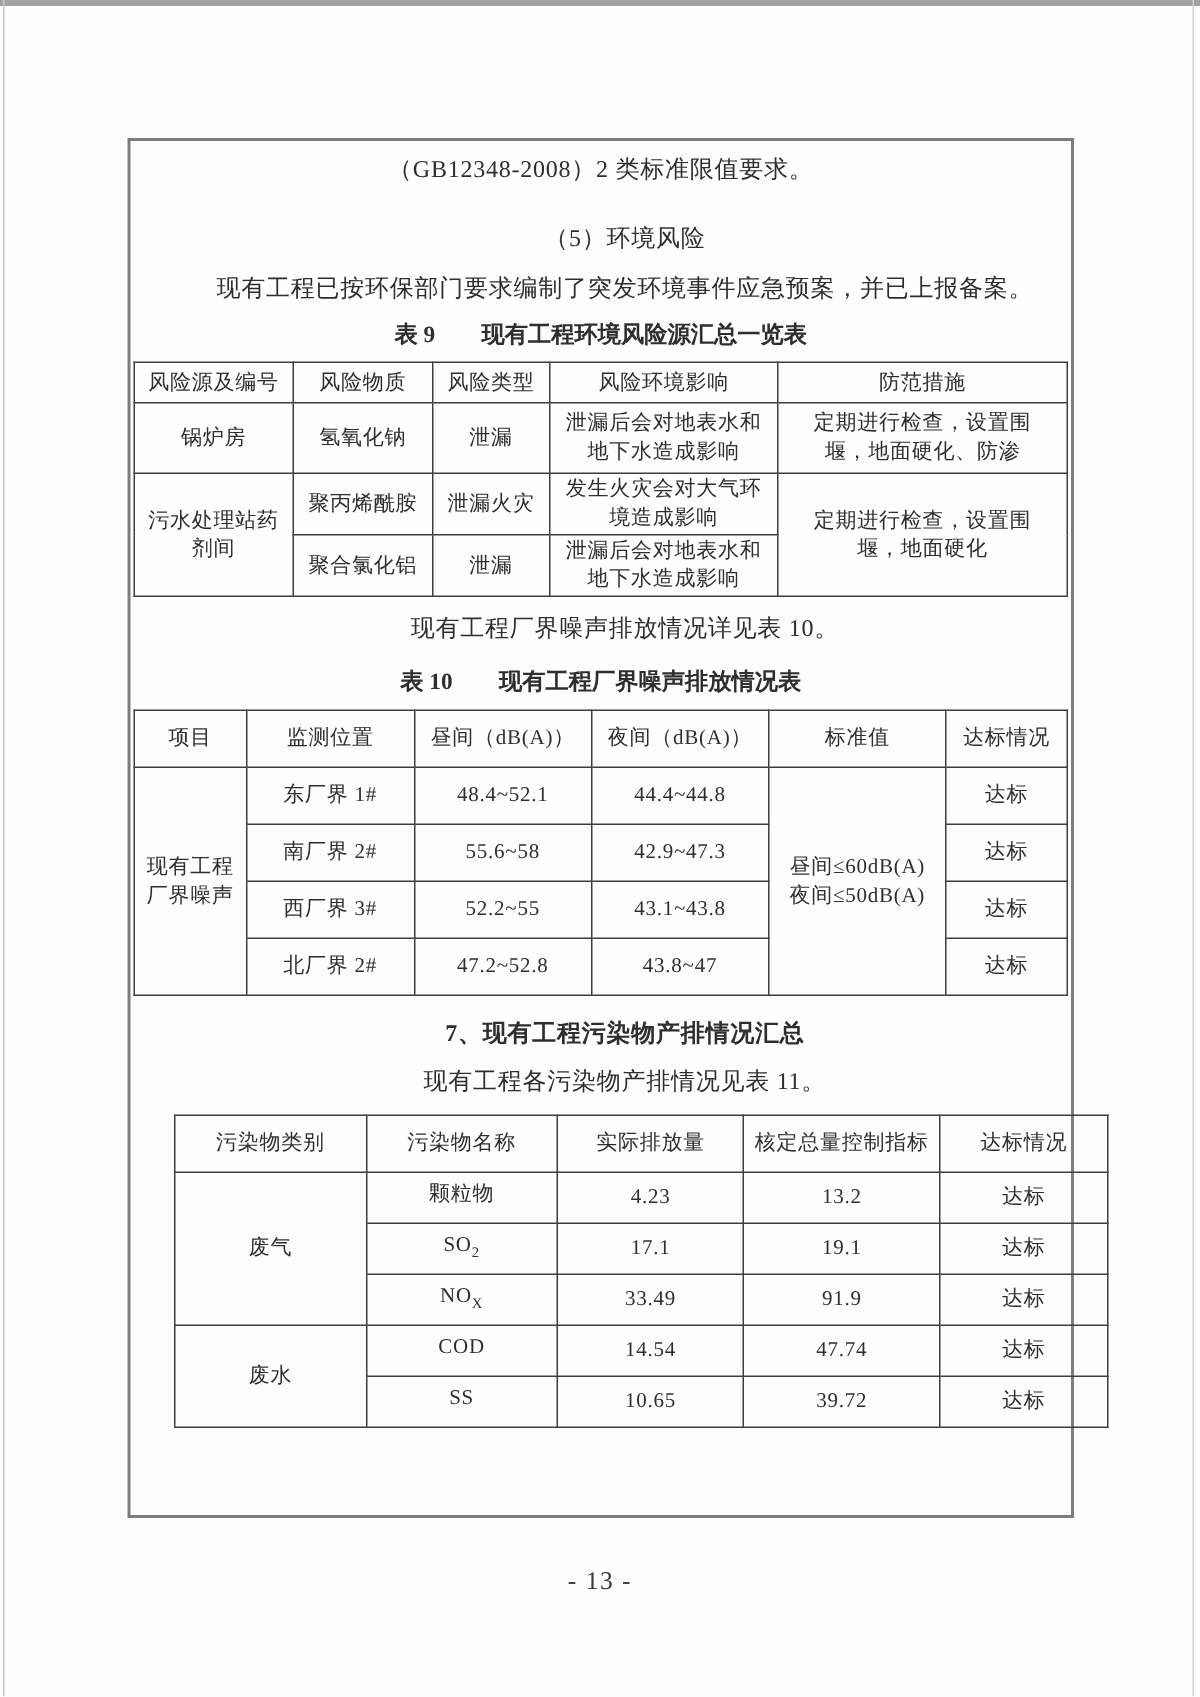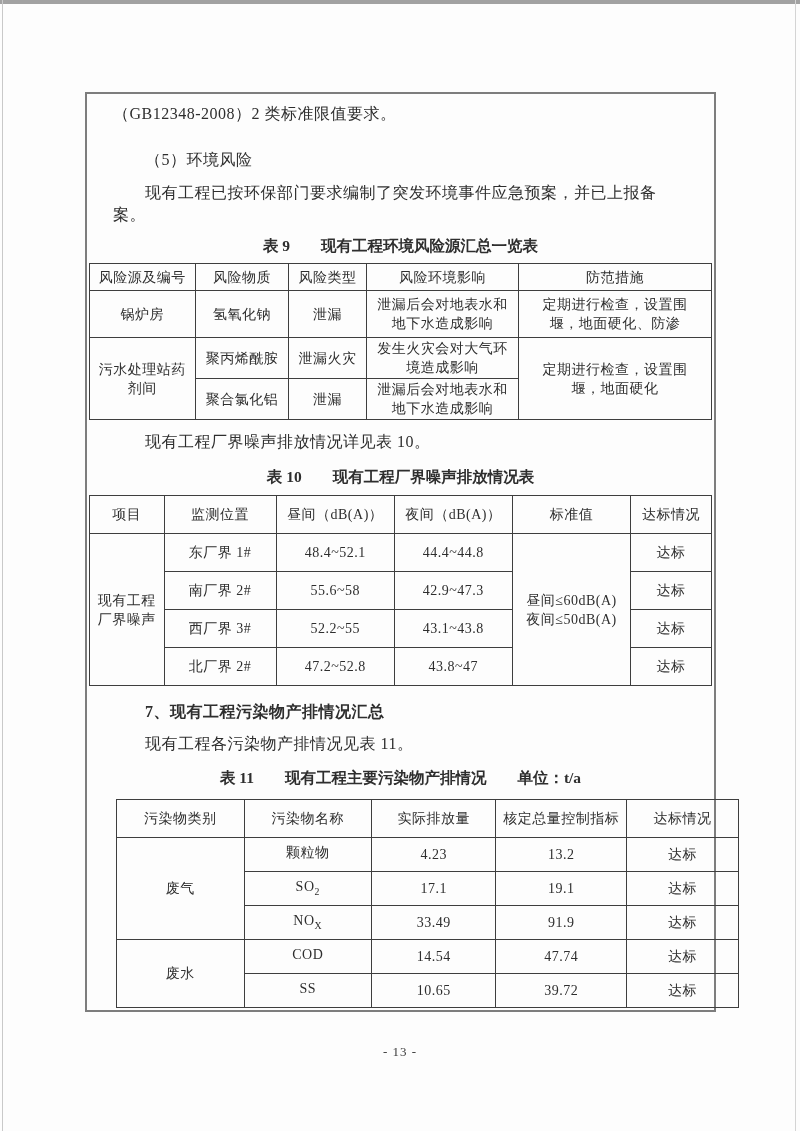--- a/index.html
+++ b/index.html
@@ -25,22 +25,23 @@
   }
   .frame {
     position: absolute; left: 85px; top: 92px;
     width: 631px; height: 920px;
     border: 2px solid #7d7d7d;
     background: #fdfdfd;
     padding: 0 2px;
   }
   .para {
     font-size: 16px; line-height: 22px;
-    margin: 0 24px;
+    margin: 0 8px;
     letter-spacing: 0.5px;
+    text-align: center;
   }
   .indent { text-indent: 2em; }
   .p1 { margin-top: 9px; }
   .p2 { margin-top: 24px; }
   .p3 { margin-top: 11px; }
   .p4 { margin-top: 13px; }
   .p5 { margin-top: 11px; }
   .heading7 { margin-top: 15px; font-weight: bold; }
   .p6 { margin-top: 10px; }
   .caption {
@@ -79,21 +80,21 @@
   .t11 td { height: 34px; }
   .wrap-narrow { display: inline-block; max-width: 4.6em; text-align: center; }
   .wrap-6 { display: inline-block; max-width: 6.4em; }
   .wrap-9 { display: inline-block; max-width: 9.4em; }
   .wrap-12 { display: inline-block; max-width: 12.4em; }
   .std-block { display: inline-block; text-align: left; }
   .std-block span { display: block; }
   sub { font-size: 0.7em; }
   .footer {
     position: absolute; top: 1044px; left: 0; width: 800px;
-    text-align: center; font-size: 13px; color: #3a3a3a;
+    text-align: center; font-size: 17px; color: #3a3a3a;
     letter-spacing: 1px;
   }
 </style>
 </head>
 <body>
 
 <div class="scan-edge-top"></div>
 <div class="scan-edge-left"></div>
 <div class="scan-edge-right"></div>
 
@@ -184,23 +185,20 @@
       <td>47.2~52.8</td>
       <td>43.8~47</td>
       <td>达标</td>
     </tr>
   </tbody>
     </table>
 
   <p class="para indent heading7">7、现有工程污染物产排情况汇总</p>
   <p class="para indent p6">现有工程各污染物产排情况见表 11。</p>
 
-  <div class="caption cap11">
-    <span class="cap-label">表 11</span><span class="cap-title">现有工程主要污染物产排情况</span><span class="cap-unit">单位：t/a</span>
-  </div>
 
   <table class="t11">
     <tbody>
         <tr>
       <th style="width:20.5%">污染物类别</th>
       <th style="width:20.5%">污染物名称</th>
       <th style="width:20%">实际排放量</th>
       <th style="width:21%">核定总量控制指标</th>
       <th style="width:18%">达标情况</th>
     </tr>

